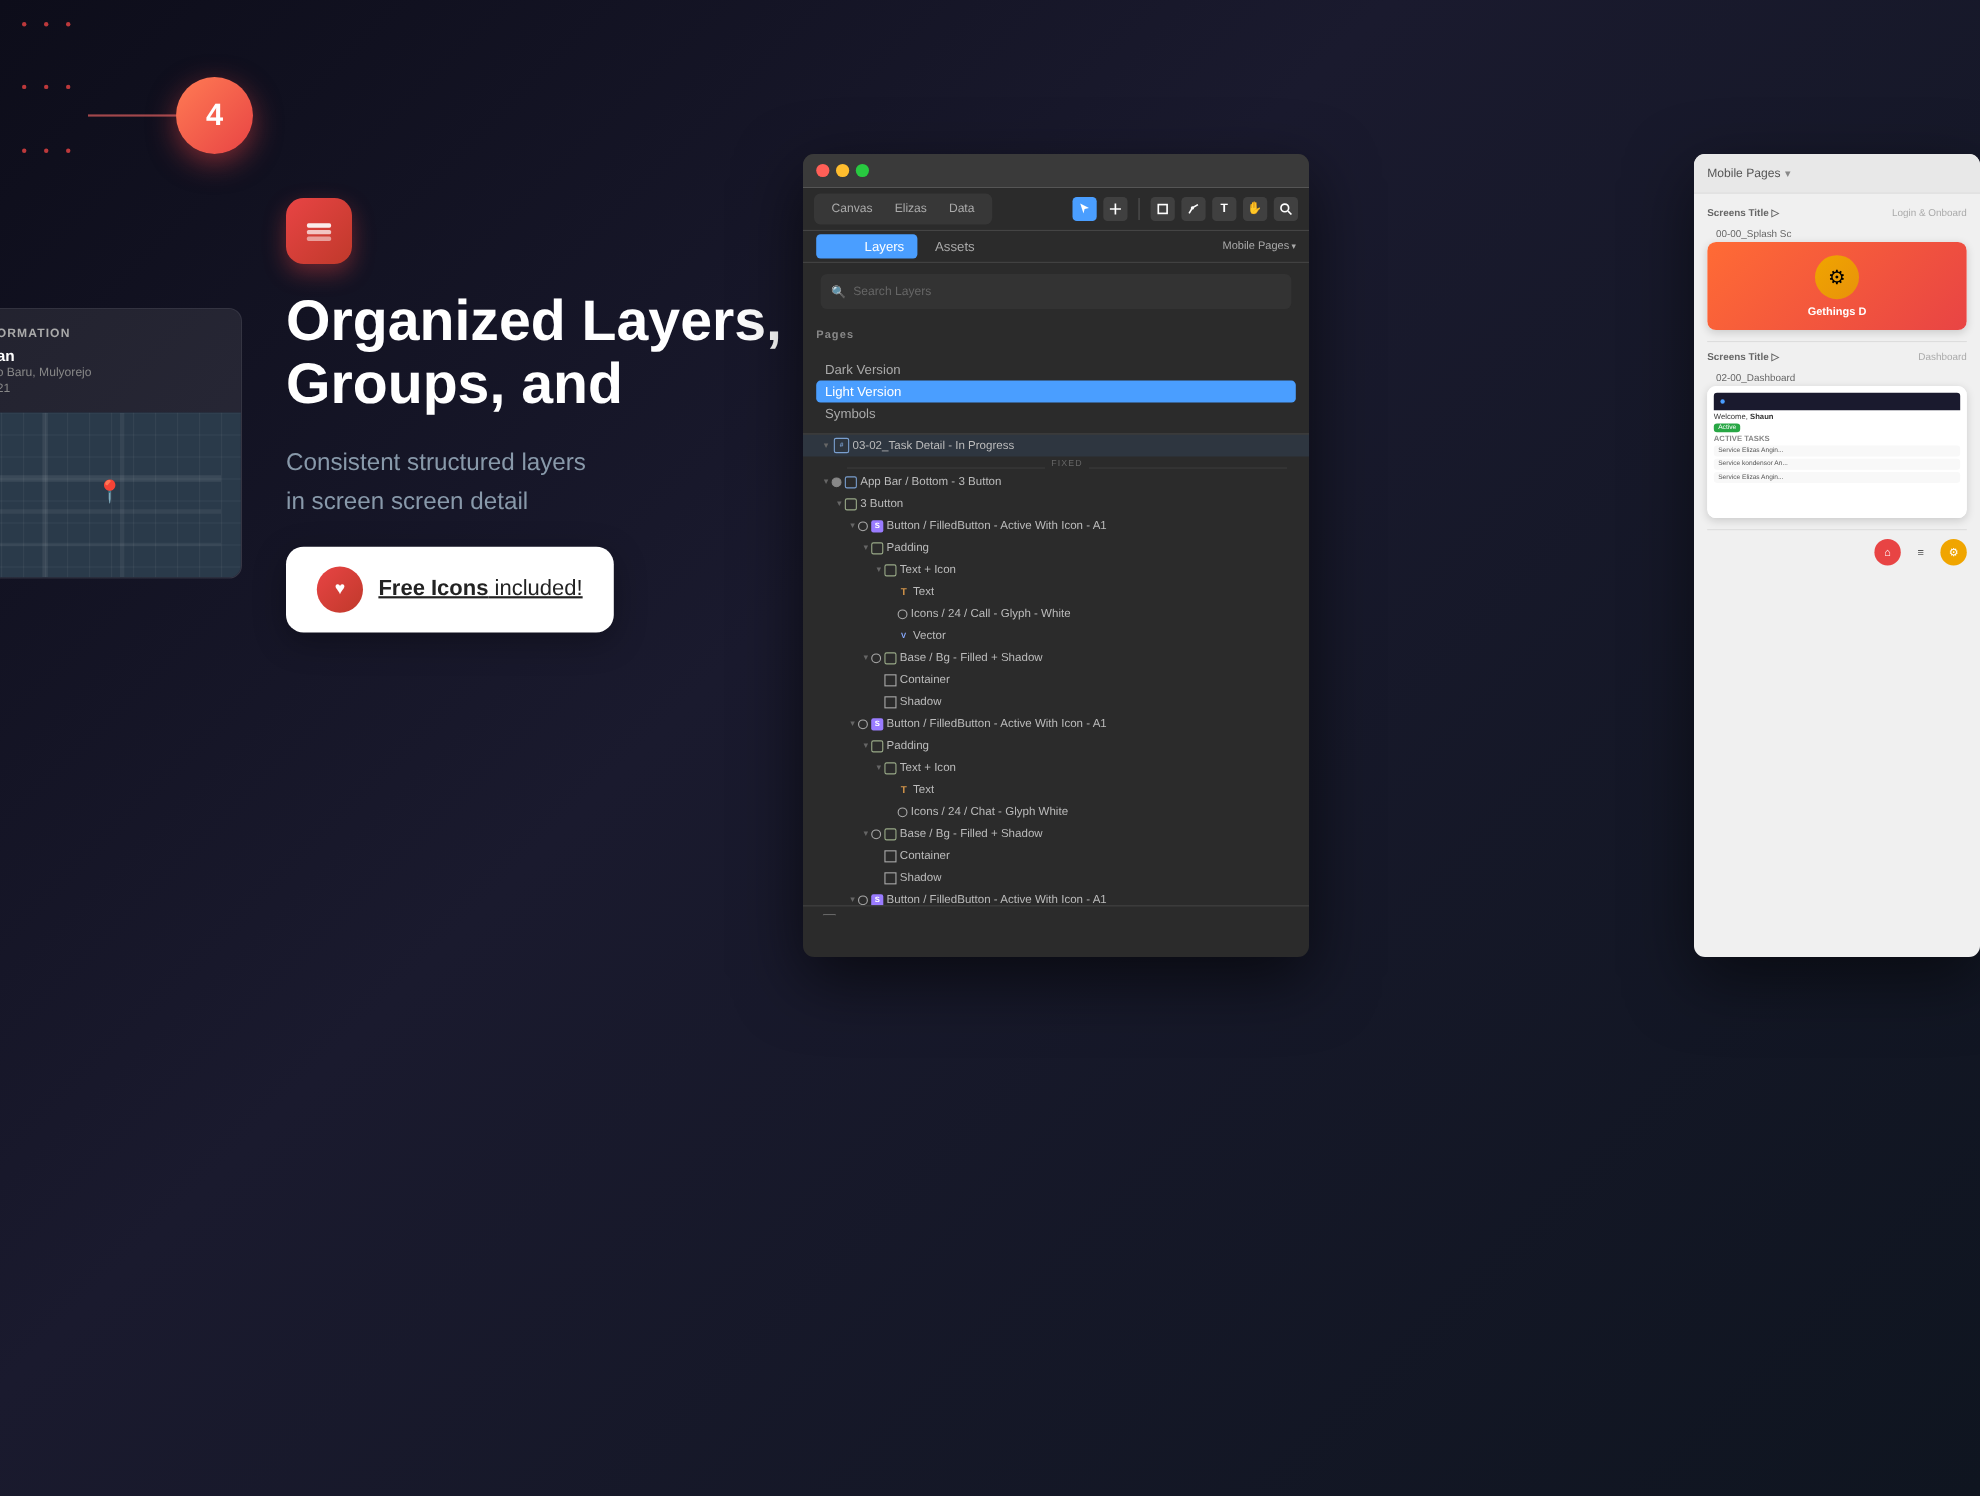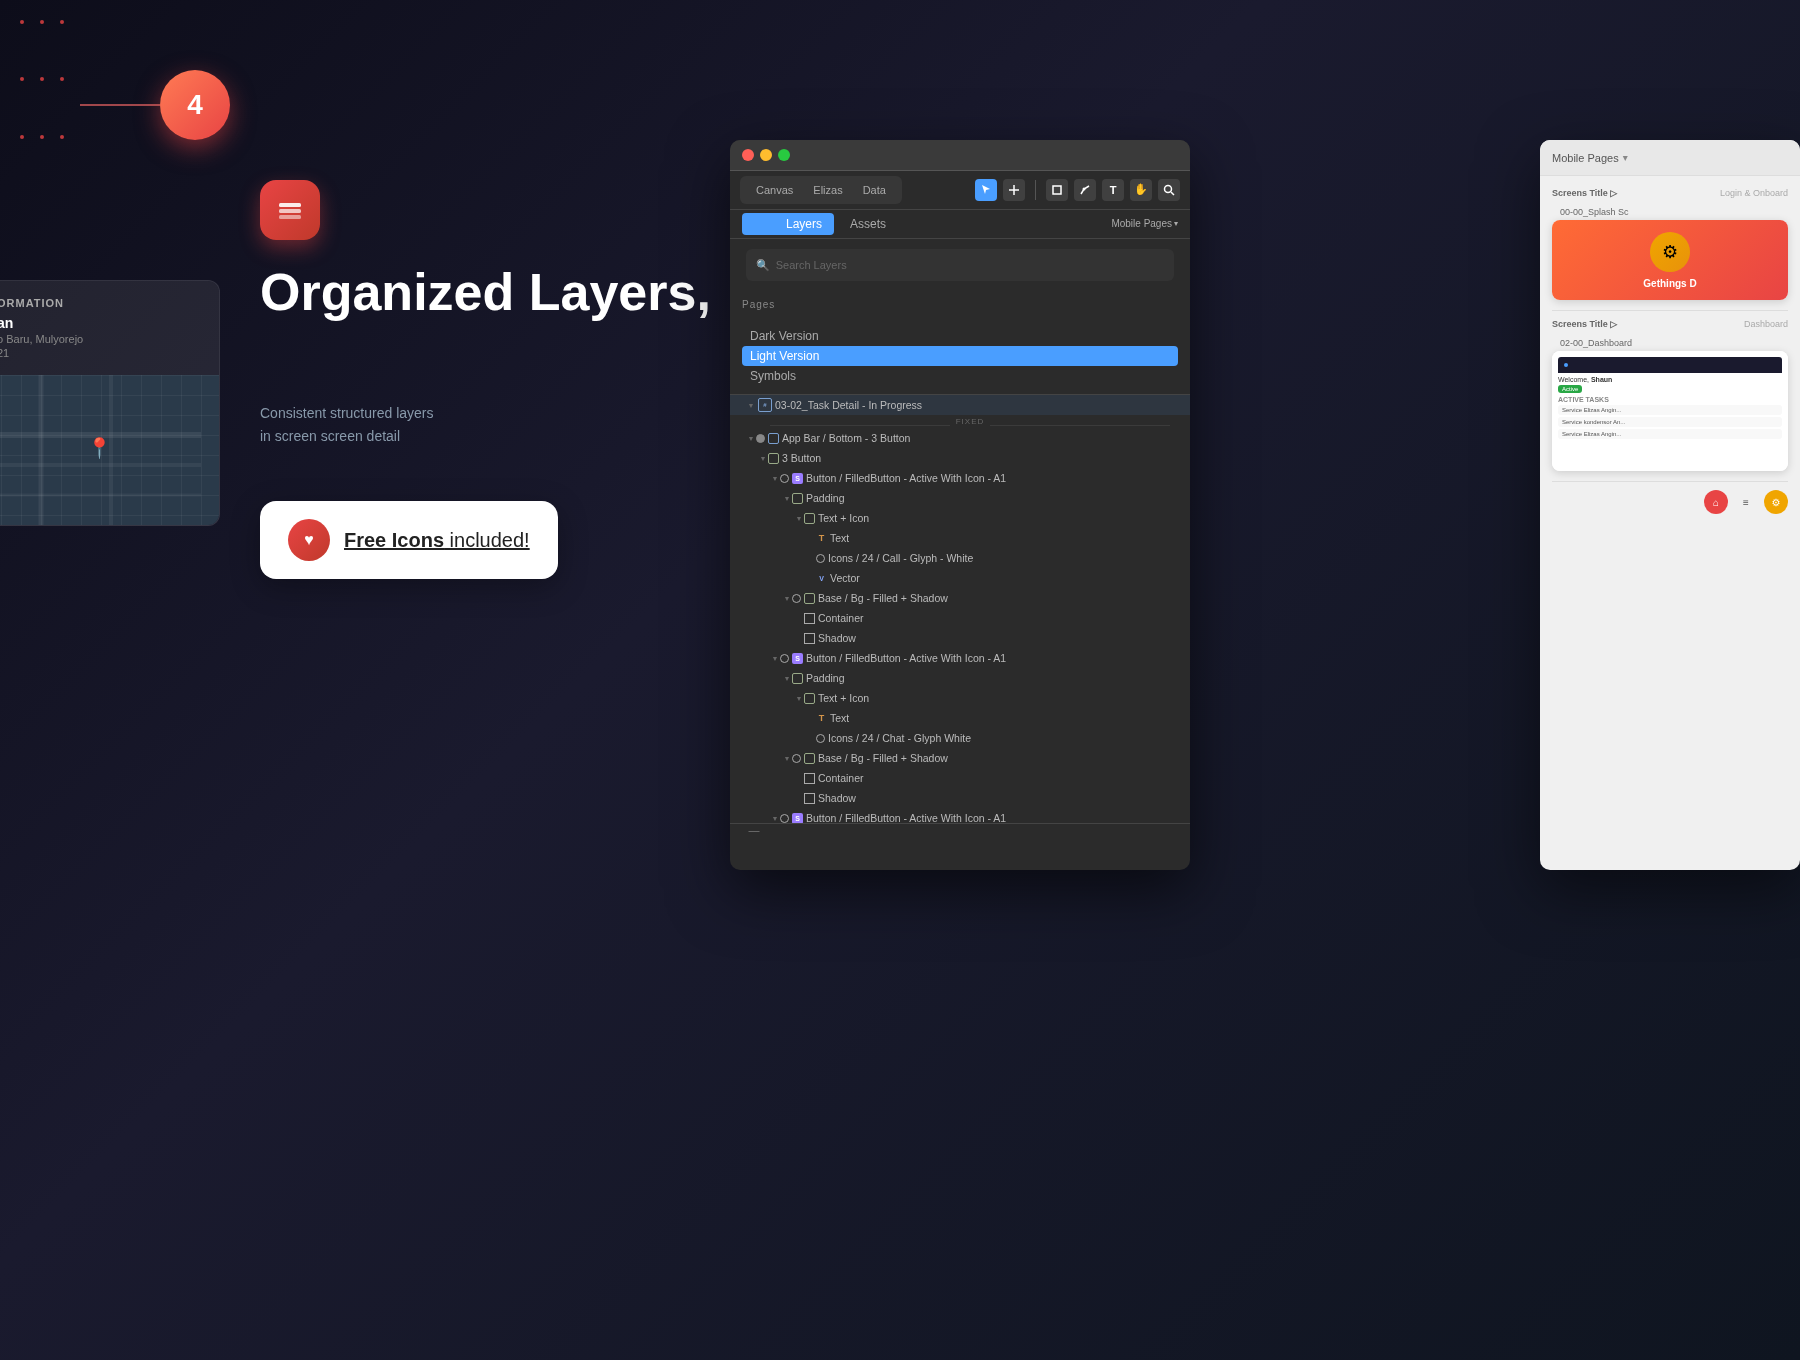--- a/index.html
+++ b/index.html
@@ -149,24 +149,24 @@
 
     .main-heading {
       font-size: 52px;
       font-weight: 800;
       color: white;
       line-height: 1.1;
       margin-bottom: 24px;
     }
 
     .sub-text {
-      font-size: 14px;
+      font-size: 22px;
       color: #8899aa;
       line-height: 1.6;
-      margin-bottom: 54px;
+      margin-bottom: 24px;
     }
 
     .free-icons-badge {
       display: inline-flex;
       align-items: center;
       gap: 14px;
       background: white;
       border-radius: 16px;
       padding: 18px 28px;
       box-shadow: 0 8px 30px rgba(0,0,0,0.3);
@@ -287,21 +287,21 @@
     .search-icon-small { color: #777; font-size: 11px; }
     .search-text { color: #666; font-size: 11px; }
 
     .sketch-pages {
       padding: 8px 12px;
       border-bottom: 1px solid #444;
     }
     .pages-label {
       color: #888;
       font-size: 10px;
-      font-weight: 400;
+      font-weight: 700;
       letter-spacing: 1px;
       margin-bottom: 16px;
     }
     .page-item {
       padding: 3px 8px;
       border-radius: 4px;
       font-size: 12px;
       color: #aaa;
       cursor: pointer;
     }
@@ -578,21 +578,21 @@
     <svg width="30" height="30" viewBox="0 0 30 30" fill="none">
       <rect x="4" y="8" width="22" height="4" rx="1.5" fill="white" opacity="0.9"></rect>
       <rect x="4" y="14" width="22" height="4" rx="1.5" fill="white" opacity="0.7"></rect>
       <rect x="4" y="20" width="22" height="4" rx="1.5" fill="white" opacity="0.5"></rect>
     </svg>
   </div>
 
   
   <h1 class="main-heading">
     <span>Organized Layers,</span><br>
-    <br>
+    <span>Groups, and</span><br>
   </h1>
 
   
   <p class="sub-text">
     <span>Consistent structured layers</span><br>
     <span>in screen screen detail</span>
   </p>
 
   
   <div class="free-icons-badge">

